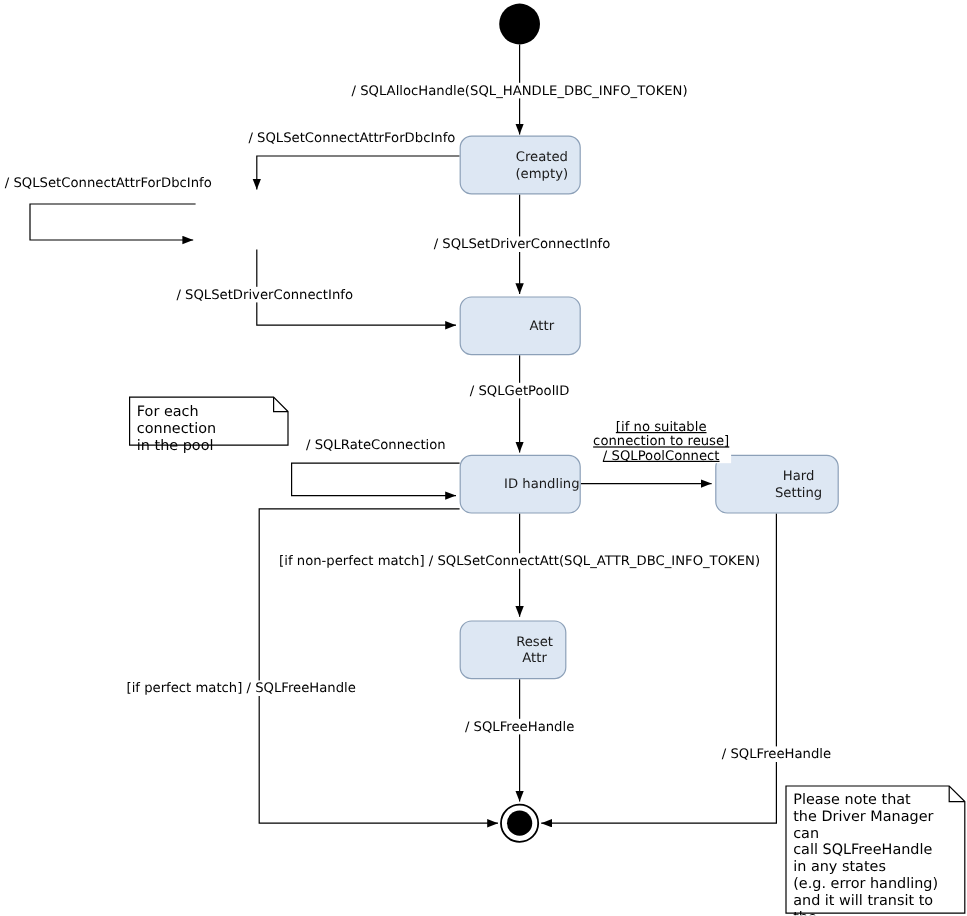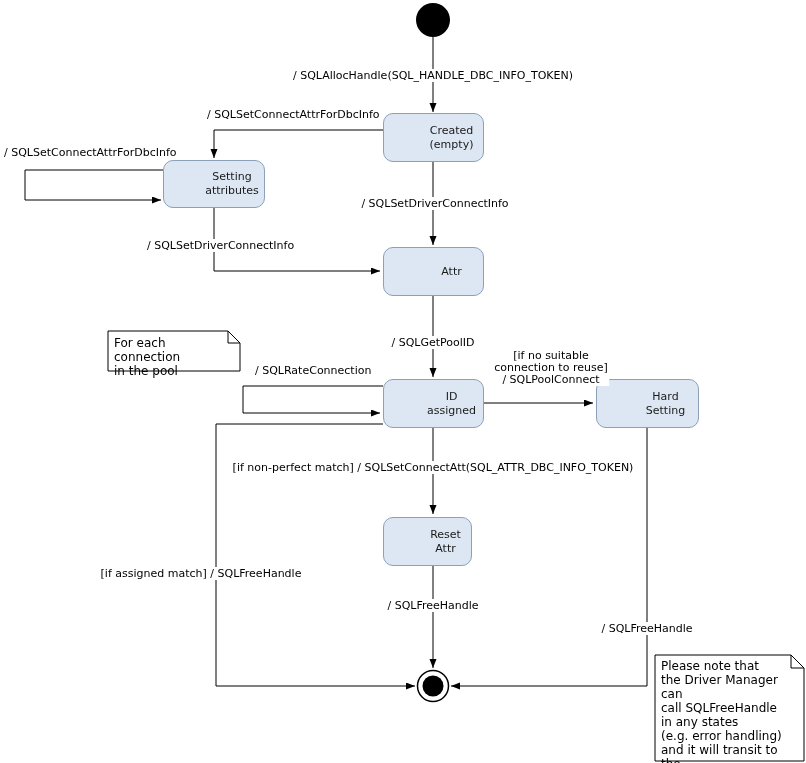--- a/index.html
+++ b/index.html
@@ -17,21 +17,21 @@
     display:flex;align-items:center;justify-content:center;
     font-size:11px;color:#1a1a1a;text-align:center;white-space:pre-line;line-height:14px;
     box-sizing:border-box;
     padding-left:36px;
   }
   .lbl{
     position:absolute;font-size:11px;color:#000;background:#fff;
     padding:0 2px;white-space:nowrap;line-height:13px;
   }
   .lbl.center{transform:translateX(-50%);}
-  .lbl.multi{white-space:pre-line;text-align:center;line-height:12px;}
+  .lbl.multi{white-space:pre-line;text-align:center;line-height:12px;text-decoration:underline;}
   .note-text{
     position:absolute;font-size:12px;line-height:14px;color:#000;white-space:pre-line;
   }
 </style>
 </head>
 <body>
 
 <div id="canvas">
 
   <svg id="wires" width="806" height="763" viewBox="0 0 806 763">
@@ -62,50 +62,46 @@
     <polygon class="note-shape" points="108,331 228,331 240,343 240,371 108,371"></polygon>
     <polyline class="fold" points="228,331 228,343 240,343"></polyline>
 
     <polygon class="note-shape" points="655,655 791,655 804,668 804,761 655,761"></polygon>
     <polyline class="fold" points="791,655 791,668 804,668"></polyline>
   </svg>
 
   <div class="state" style="left:383px;top:113px;width:101px;height:49px">
     <span>Created (empty)</span>
   </div>
-  <div class="state" style="left:163px;top:160px;width:102px;height:48px">
-    <span>Setting
-attributes</span>
-  </div>
   <div class="state" style="left:383px;top:247px;width:101px;height:49px">
     <span>Attr</span>
   </div>
   <div class="state" style="left:383px;top:379px;width:101px;height:49px">
-    <span>ID assigned</span>
+    <span>ID handling</span>
   </div>
   <div class="state" style="left:596px;top:379px;width:103px;height:49px">
     <span>Hard Setting</span>
   </div>
   <div class="state" style="left:383px;top:517px;width:89px;height:49px">
     <span>Reset Attr</span>
   </div>
 
   <div class="lbl center" style="left:433px;top:69px">/ SQLAllocHandle(SQL_HANDLE_DBC_INFO_TOKEN)</div>
   <div class="lbl" style="left:205px;top:108px">/ SQLSetConnectAttrForDbcInfo</div>
   <div class="lbl" style="left:2px;top:146px">/ SQLSetConnectAttrForDbcInfo</div>
   <div class="lbl" style="left:145px;top:239px">/ SQLSetDriverConnectInfo</div>
   <div class="lbl center" style="left:435px;top:197px">/ SQLSetDriverConnectInfo</div>
-  <div class="lbl center" style="left:433px;top:336px">/ SQLGetPoolID</div>
+  <div class="lbl center" style="left:433px;top:319px">/ SQLGetPoolID</div>
   <div class="lbl" style="left:253px;top:364px">/ SQLRateConnection</div>
   <div class="lbl center multi" style="left:551px;top:350px">[if no suitable
 connection to reuse]
 / SQLPoolConnect</div>
   <div class="lbl center" style="left:433px;top:461px">[if non-perfect match] / SQLSetConnectAtt(SQL_ATTR_DBC_INFO_TOKEN)</div>
   <div class="lbl center" style="left:433px;top:599px">/ SQLFreeHandle</div>
-  <div class="lbl center" style="left:201px;top:567px">[if assigned match] / SQLFreeHandle</div>
+  <div class="lbl center" style="left:201px;top:567px">[if perfect match] / SQLFreeHandle</div>
   <div class="lbl center" style="left:647px;top:622px">/ SQLFreeHandle</div>
 
   <div class="note-text" style="left:114px;top:336px;width:120px">For each connection
 in the pool</div>
   <div class="note-text" style="left:661px;top:659px;width:138px">Please note that
 the Driver Manager can
 call SQLFreeHandle
 in any states
 (e.g. error handling)
 and it will transit to the

